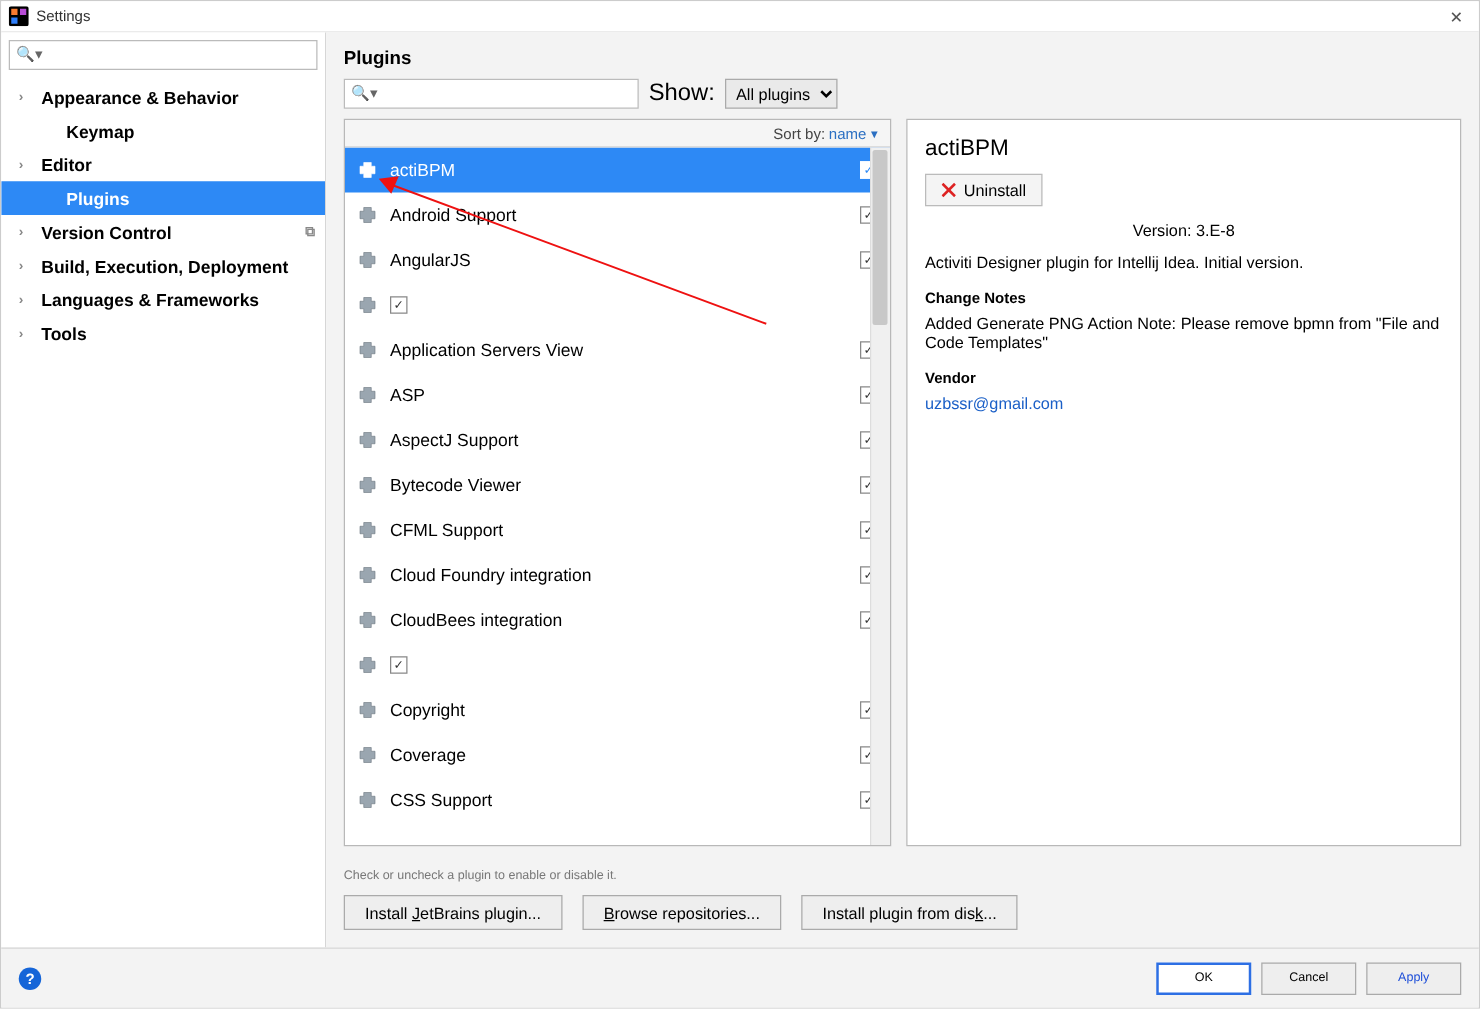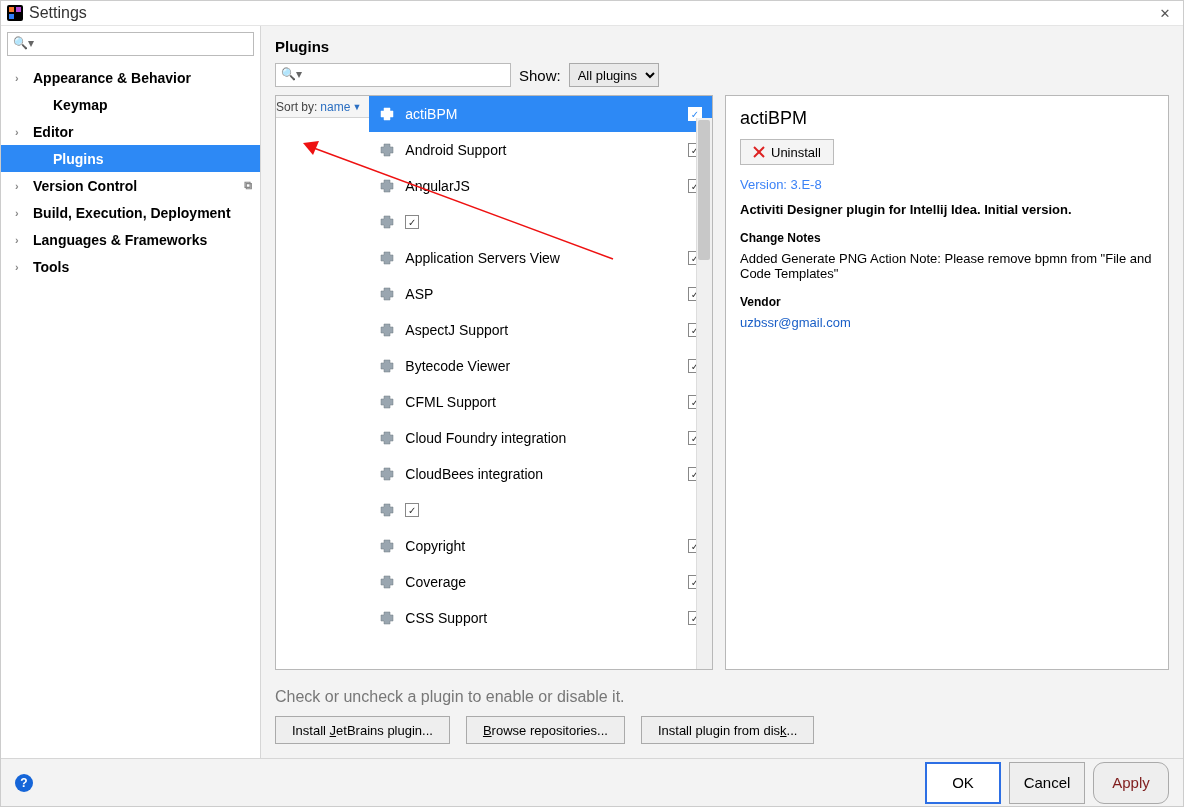--- a/index.html
+++ b/index.html
@@ -1,20 +1,20 @@
 <!DOCTYPE html>
 <html><head>
 <meta charset="utf-8">
 <style>
   * { box-sizing: border-box; font-family: "Segoe UI", Arial, sans-serif; }
   html,body { margin:0; padding:0; width:1184px; height:807px; background:#fff; overflow:hidden; font-size:13px; color:#000; }
   .window { width:1184px; height:807px; border:1px solid #ccc; display:flex; flex-direction:column; position:relative; }
   .titlebar { height:25px; background:#fff; display:flex; align-items:center; padding:0 6px; border-bottom:1px solid #e5e5e5; }
   .titlebar .app-icon { width:16px; height:16px; margin-right:6px; }
-  .titlebar .title { font-size:16px; color:#333; }
+  .titlebar .title { font-size:12px; color:#333; }
   .titlebar .close { margin-left:auto; width:24px; text-align:center; color:#555; font-size:13px; }
 
   .body { flex:1; display:flex; min-height:0; }
 
   .sidebar { width:260px; background:#fff; border-right:1px solid #d6d6d6; display:flex; flex-direction:column; }
   .side-search-wrap { padding:6px; }
   .side-search { position:relative; }
   .side-search input { width:100%; height:24px; padding:2px 4px 2px 28px; border:1px solid #bbb; font-size:12px; background:#fff; }
   .side-search .mag { position:absolute; left:6px; top:4px; font-size:12px; color:#666; }
 
@@ -26,60 +26,60 @@
   .tree .chev { width:12px; color:#888; font-size:11px; margin-right:6px; }
   .tree .row.child .chev { visibility:hidden; }
   .tree .trail-icon { margin-left:auto; color:#888; font-size:11px; }
 
   .main { flex:1; background:#f3f3f3; display:flex; flex-direction:column; min-width:0; }
   .main-head { padding:12px 14px 8px 14px; font-weight:600; font-size:15px; }
   .filter-row { display:flex; align-items:center; gap:8px; padding:0 14px 8px 14px; }
   .filter-row .search { position:relative; }
   .filter-row .search input { width:236px; height:24px; padding:2px 4px 2px 28px; border:1px solid #bbb; font-size:12px; background:#fff; }
   .filter-row .search .mag { position:absolute; left:6px; top:4px; font-size:12px; color:#666; }
-  .filter-row .show-lbl { font-size:15px; }
+  .filter-row .show-lbl { font-size:19px; }
   .filter-row select { height:24px; border:1px solid #aaa; font-size:13px; background:#eaeaea; padding:0 4px; }
 
   .splitrow { flex:1; display:flex; gap:12px; padding:0 14px 8px 14px; min-height:0; }
 
-  .listpanel { width:438px; background:#fff; border:1px solid #b8b8b8; display:flex; flex-direction:row; min-height:0; position:relative; }
+  .listpanel { width:438px; background:#fff; border:1px solid #b8b8b8; display:flex; flex-direction:column; min-height:0; position:relative; }
   .sortbar { height:22px; border-bottom:1px solid #d4d4d4; background:#f5f5f5; display:flex; align-items:center; justify-content:flex-end; padding-right:8px; font-size:12px; color:#444; }
   .sortbar .k { color:#2b6fc2; margin-left:3px; }
   .sortbar .ar { color:#2b6fc2; font-size:9px; margin-left:2px; }
   .plist { flex:1; overflow:auto; }
   .prow { height:36px; display:flex; align-items:center; padding:0 10px 0 10px; font-size:14px; }
   .prow.sel { background:#2d89f5; color:#fff; }
   .prow .picon { width:16px; height:16px; margin-right:10px; flex-shrink:0; }
   .prow .plabel { flex:1; }
   .prow .chk { width:14px; height:14px; border:1px solid #888; background:#fff; display:flex; align-items:center; justify-content:center; font-size:10px; color:#333; }
   .prow.sel .chk { border-color:#fff; color:#2d89f5; }
   .scroll-stub { position:absolute; right:0; top:22px; bottom:0; width:16px; background:#f0f0f0; border-left:1px solid #ddd; }
   .scroll-thumb { position:absolute; right:2px; top:24px; width:12px; height:140px; background:#c8c8c8; border-radius:2px; }
 
   .detail { flex:1; background:#fff; border:1px solid #b8b8b8; padding:12px 14px; font-size:13px; overflow:auto; }
   .detail h2 { margin:0 0 10px 0; font-size:18px; font-weight:400; }
   .uninstall { display:inline-flex; align-items:center; gap:6px; border:1px solid #bbb; background:#f4f4f4; height:26px; padding:0 12px; font-size:13px; margin-bottom:12px; }
   .uninstall .x { width:12px; height:12px; }
-  .detail .meta { color:#3b82f6; margin-bottom:10px; }
-  .detail .desc { margin-bottom:14px;font-weight:bold; }
+  .detail .meta { color:#000000; margin-bottom:10px;text-align:center; }
+  .detail .desc { margin-bottom:14px; }
   .detail .sect { font-weight:700; font-size:12px; margin-bottom:6px; }
   .detail .notes { margin-bottom:14px; }
   .detail a { color:#1a5fc7; text-decoration:none; }
 
-  .hint { padding:10px 14px 4px 14px; color:#777; font-size:16px; }
+  .hint { padding:10px 14px 4px 14px; color:#777; font-size:10px; }
   .btnrow { display:flex; gap:16px; padding:6px 14px 14px 14px; }
   .btn { height:28px; border:1px solid #aaa; background:#eee; padding:0 16px; font-size:13px; display:flex; align-items:center; }
   .btn u { text-decoration:underline; }
 
   .footer { height:48px; border-top:1px solid #d6d6d6; display:flex; align-items:center; padding:0 14px; background:#f3f3f3; }
   .help-icon { width:18px; height:18px; border-radius:50%; background:#1565d8; color:#fff; display:flex; align-items:center; justify-content:center; font-size:12px; font-weight:700; }
   .footer .spacer { flex:1; }
-  .footer .fbtn { height:42px; min-width:76px; border:1px solid #aaa; background:#eee; font-size:15px; margin-left:8px; display:flex; align-items:center; justify-content:center; }
+  .footer .fbtn { height:26px; min-width:76px; border:1px solid #aaa; background:#eee; font-size:10px; margin-left:8px; display:flex; align-items:center; justify-content:center; }
   .footer .fbtn.primary { border:2px solid #2d6fe4; background:#fff; color:#000; }
-  .footer .fbtn.disabled { color:#7f1d1d;border-radius:11px; }
+  .footer .fbtn.disabled { color:#1d4ed8; }
 
   .annot { position:absolute; pointer-events:none; }
 </style>
 </head>
 <body>
 
 <div class="window">
   <div class="titlebar">
     <svg class="app-icon" viewBox="0 0 16 16">
       <rect x="0" y="0" width="16" height="16" rx="2" fill="#000"></rect>

